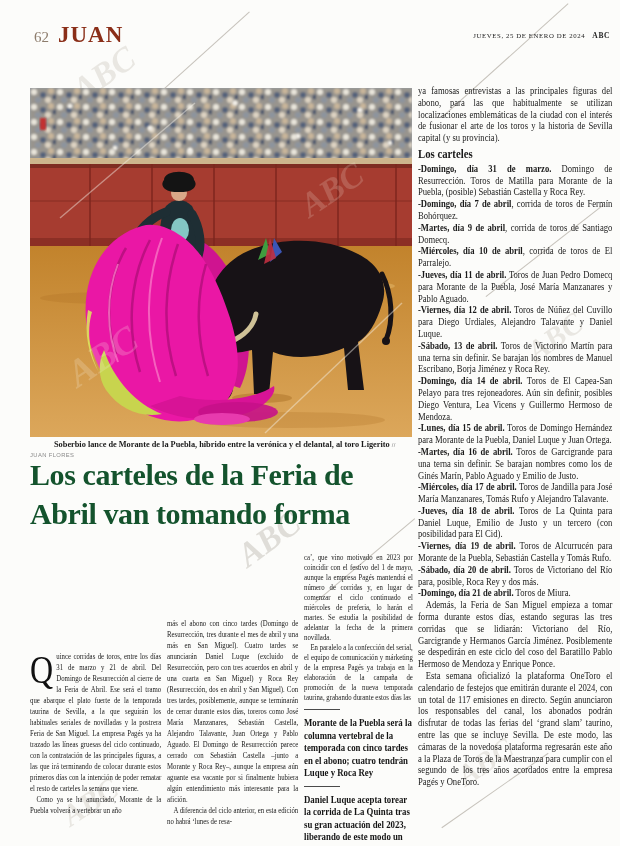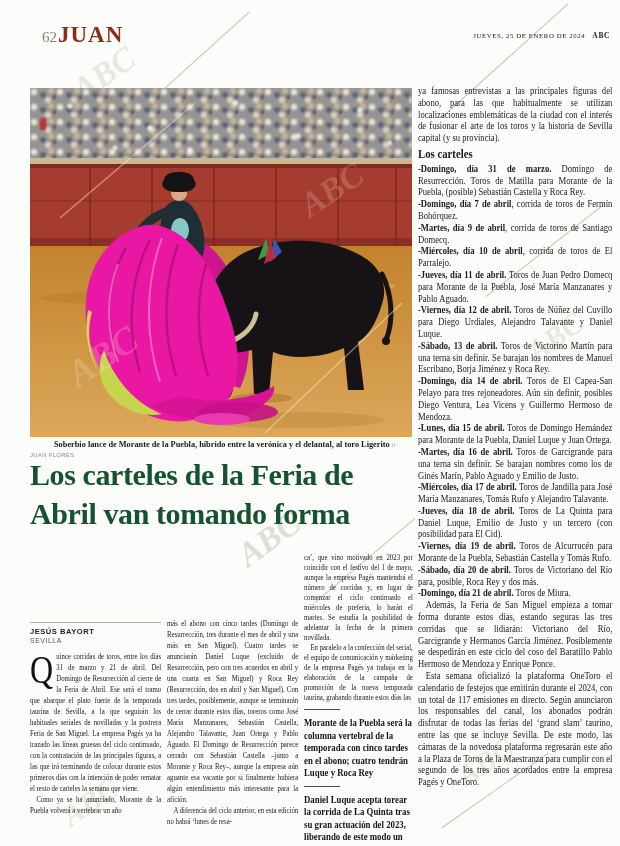--- a/index.html
+++ b/index.html
@@ -1,21 +1,21 @@
 <!DOCTYPE html>
 <html><head>
 <meta charset="utf-8">
 <style>
   html,body{margin:0;padding:0;}
   body{width:620px;height:846px;background:#f4f2ee;}
   #page{position:relative;width:620px;height:846px;background:#fcfcfa;overflow:hidden;
         font-family:"Liberation Serif", serif;color:#1a1a1a;}
 
   
-  .pagenum{position:absolute;left:42px;top:29px;font-size:15px;color:#8d7c6c;}
+  .pagenum{position:absolute;left:34px;top:29px;font-size:15px;color:#8d7c6c;}
   .section{position:absolute;left:58px;top:22px;font-size:23px;font-weight:bold;
            color:#8a2e18;letter-spacing:1px;}
   .dateline{position:absolute;right:10px;top:31px;font-size:6.8px;letter-spacing:.6px;color:#222;}
   .dateline b{margin-left:7px;font-size:7.5px;}
 
   
   .photo{position:absolute;left:30px;top:88px;width:382px;height:349px;overflow:hidden;background:#c08a3a;}
   .caption{position:absolute;left:30px;top:440px;width:384px;font-size:8.3px;line-height:10px;}
   .caption b{font-weight:bold;padding-left:24px;}
   .credit{font-family:"Liberation Sans",sans-serif;font-size:5.8px;color:#8a8a8a;letter-spacing:.4px;}
@@ -191,24 +191,20 @@
   </div>
 
   <div class="caption">
     <b>Soberbio lance de Morante de la Puebla, híbrido entre la verónica y el delantal, al toro Ligerito</b>
     <span class="credit">// JUAN FLORES</span>
   </div>
 
   <div class="headline">Los carteles de la Feria de Abril van tomando forma</div>
 
 
-  <div class="byline">
-    <div class="byname">JESÚS BAYORT</div>
-    <div class="byplace">SEVILLA</div>
-  </div>
 
   <div id="col1" class="col colscale">
     <p><span class="dropcap">Q</span><span>uince corridas de toros, entre los días 31 de marzo y 21 de abril. Del Domingo de Resurrección al cierre de la Feria de Abril. Ese será el tramo que abarque el plato fuerte de la temporada taurina de Sevilla, a la que seguirán los habituales seriales de novilladas y la postrera Feria de San Miguel. La empresa Pagés ya ha trazado las líneas gruesas del ciclo continuado, con la contratación de las principales figuras, a las que irá terminando de colocar durante estos primeros días con la intención de poder rematar el resto de carteles la semana que viene.</span></p>
     <p class="indent">Como ya se ha anunciado, Morante de la Puebla volverá a vertebrar un año</p>
   </div>
 
   <div id="col2" class="col colscale">
     <p>más el abono con cinco tardes (Domingo de Resurrección, tres durante el mes de abril y una más en San Miguel). Cuatro tardes se anunciarán Daniel Luque (excluido de Resurrección, pero con tres acuerdos en abril y una cuarta en San Miguel) y Roca Rey (Resurrección, dos en abril y San Miguel). Con tres tardes, posiblemente, aunque se terminarán de cerrar durante estos días, toreros como José María Manzanares, Sebastián Castella, Alejandro Talavante, Juan Ortega y Pablo Aguado. El Domingo de Resurrección parece cerrado con Sebastián Castella –junto a Morante y Roca Rey–, aunque la empresa aún aguante esa vacante por si finalmente hubiera algún entendimiento más interesante para la afición.</p>
     <p class="indent">A diferencia del ciclo anterior, en esta edición no habrá ‘lunes de resa-</p>
   </div>

